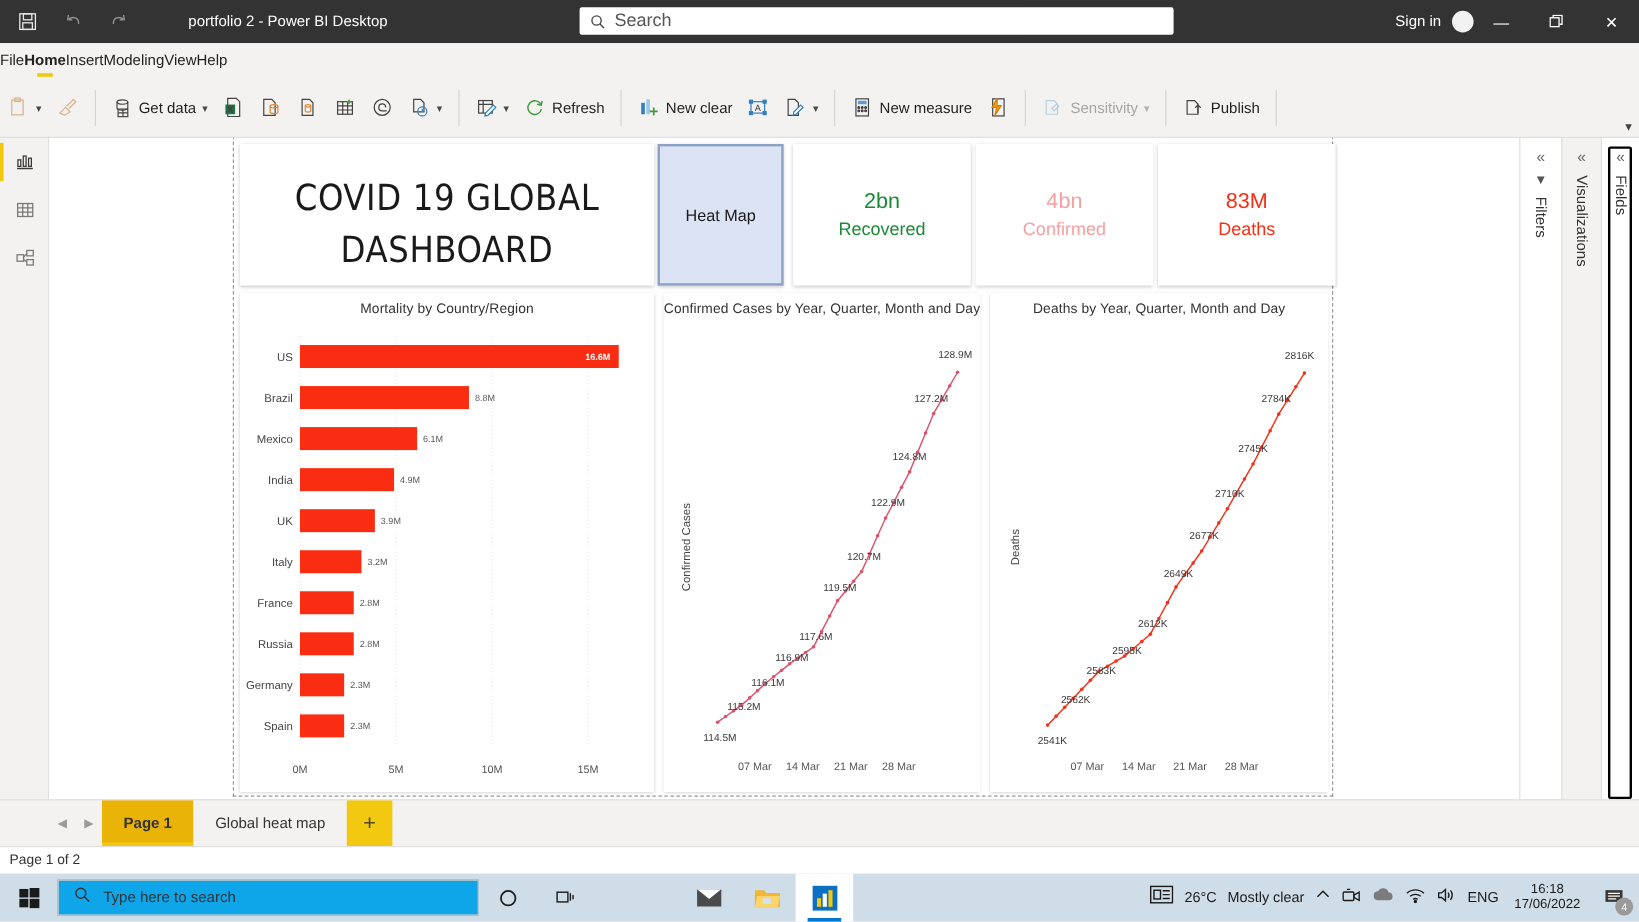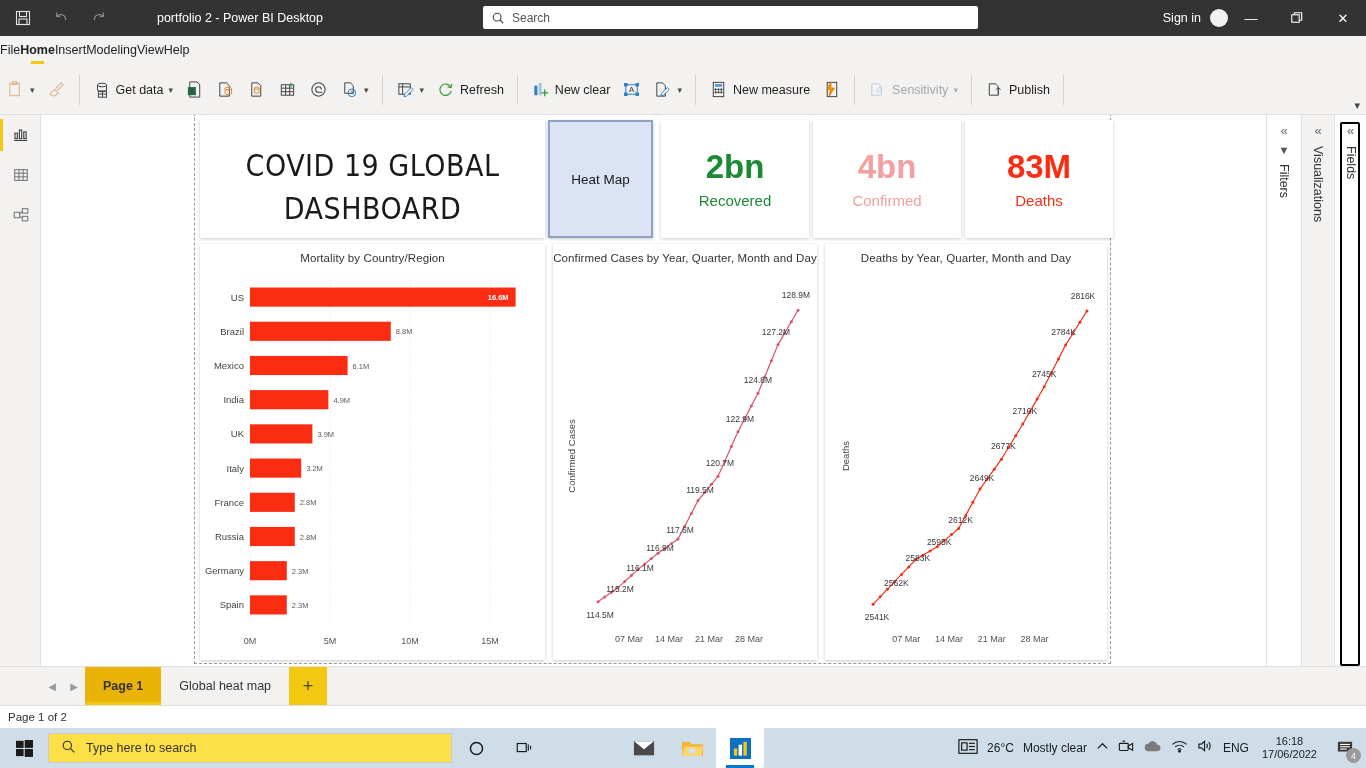--- a/index.html
+++ b/index.html
@@ -25,21 +25,21 @@
     position: absolute; left: 0; top: 0; width: 480px; height: 36px;
     display: flex; align-items: center; justify-content: center;
     font-size: 12.5px; color: #ffffff;
   }
   #tb-search {
     position: absolute; left: 483px; top: 6px; width: 495px; height: 23px;
     background: #ffffff; border-radius: 2px;
     display: flex; align-items: center; padding-left: 8px; gap: 7px;
   }
   #tb-search .mag { color: #444; font-size: 13px; display:flex; }
-  #tb-search .ph { color: #555; font-size: 12px; }
+  #tb-search .ph { color: #555; font-size: 15px; }
   #tb-right {
     position: absolute; right: 0; top: 0; height: 36px;
     display: flex; align-items: center;
   }
   #signin { font-size: 12.5px; color: #fff; margin-right: 9px; }
   #avatar { width: 18px; height: 18px; border-radius: 50%; background: #f2f2f2; }
   .winbtn {
     width: 46px; height: 36px; display:flex; align-items:center; justify-content:center;
     color: #ffffff; font-size: 13px;
   }
@@ -126,21 +126,21 @@
   #tile-heatmap span { font-size: 13.5px; color: #1a1a1a; }
 
   
   .kpi {
     top: 6px; width: 148px; height: 118px;
     display:flex; flex-direction:column; align-items:center; justify-content:center;
   }
   #kpi-recovered { left: 466px; }
   #kpi-confirmed { left: 618px; }
   #kpi-deaths    { left: 770px; }
-  .kpi .val { font-size: 33px; font-weight: bold; line-height: 1.1; }
+  .kpi .val { font-size: 18px; font-weight: normal; line-height: 1.1; }
   .kpi .lbl { font-size: 15px; margin-top: 6px; }
 
   
   #tile-bar  { left: 5px;   top: 130px; width: 345px; height: 416px; }
   #tile-line1{ left: 358px; top: 130px; width: 264px; height: 416px; }
   #tile-line2{ left: 630px; top: 130px; width: 282px; height: 416px; }
 
   .chart-title {
     text-align: center; font-size: 11.5px; color: #333; padding-top: 8px;
     font-weight: 500; letter-spacing: .1px;
@@ -207,21 +207,21 @@
   }
   #statusbar span { font-size: 11.5px; color: #333; margin-left: 8px; }
 
   
   #taskbar {
     position: absolute; left: 0; top: 728px; width: 1366px; height: 40px;
     background: #cfdde8; display:flex; align-items:center;
   }
   #start { width: 48px; height:40px; display:flex; align-items:center; justify-content:center; }
   #tb-search-box {
-    width: 404px; height: 30px; background:#fde047;
+    width: 351px; height: 30px; background:#0ea5e9;
     display:flex; align-items:center; gap:10px; padding-left: 12px;
     border: 1px solid #c9c9c9;
   }
   #tb-search-box .ph2 { font-size: 12.5px; color: #333; }
   .tb-app {
     width: 48px; height: 40px; display:flex; align-items:center; justify-content:center;
     position: relative;
   }
   .tb-app.active { background:#ffffff; }
   .tb-app.active::after {

